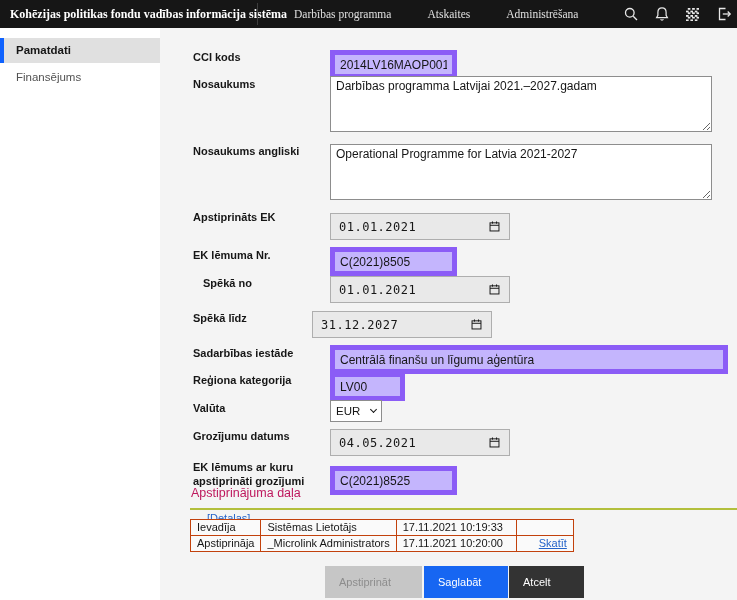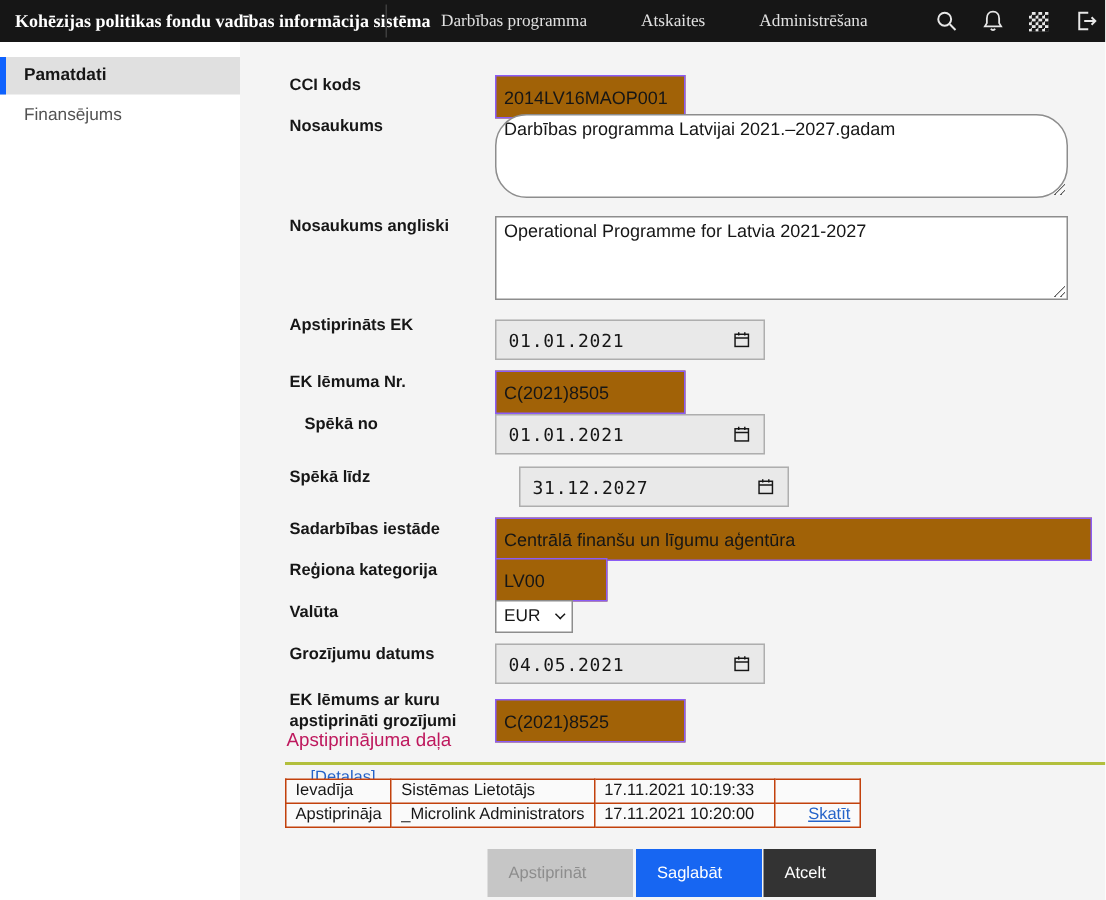--- a/index.html
+++ b/index.html
@@ -35,21 +35,21 @@
   .side-item.selected {
     margin-top:10px; background:#e0e0e0; border-left:4px solid #0f62fe;
     padding-left:12px; font-weight:bold; color:#161616;
   }
   .side-item + .side-item { margin-top:2px; }
 
   
   .main { position:absolute; left:160px; top:28px; width:577px; height:572px; background:#f4f4f4; }
   .lbl { position:absolute; font-size:11px; font-weight:bold; color:#161616; line-height:1.25; }
   .ti {
-    position:absolute; height:29px; border:1px solid #8b5cf6; background:#a16207;
+    position:absolute; height:29px; border:5px solid #8b5cf6; background:#c4b5fd;
     font-family:"Liberation Sans", sans-serif; font-size:12px; color:#161616; padding:1px 5px;
   }
   .ta {
     position:absolute; border:1px solid #8d8d8d; background:#ffffff;
     font-family:"Liberation Sans", sans-serif; font-size:12px; color:#161616;
     padding:2px 5px; resize:both; overflow:auto;
   }
   .datef {
     position:absolute; width:180px; height:27px; background:#e9e9e9; border:1px solid #aeaeae;
     display:flex; align-items:center; justify-content:space-between; padding:0 8px; cursor:default;
@@ -135,21 +135,21 @@
       <span>Finansējums</span>
     </div>
   </div>
 
   <div class="main">
 
     <div class="lbl" style="left:33px; top:23px;">CCI kods</div>
     <input class="ti" style="left: 170px; top: 22px; width: 127px;" value="2014LV16MAOP001">
 
     <div class="lbl" style="left:33px; top:50px;">Nosaukums</div>
-    <textarea class="ta" style="left: 170px; top: 48px; width: 382px; height: 56px; border-radius: 21px;">Darbības programma Latvijai 2021.–2027.gadam</textarea>
+    <textarea class="ta" style="left: 170px; top: 48px; width: 382px; height: 56px;">Darbības programma Latvijai 2021.–2027.gadam</textarea>
 
     <div class="lbl" style="left:33px; top:117px;">Nosaukums angliski</div>
     <textarea class="ta" style="left: 170px; top: 116px; width: 382px; height: 56px;">Operational Programme for Latvia 2021-2027</textarea>
 
     <div class="lbl" style="left:33px; top:183px;">Apstiprināts EK</div>
     <div class="datef" style="left:170px; top:185px;">
       <span class="dtxt">01.01.2021</span>
       <svg width="13" height="13" viewBox="0 0 16 16" fill="none" stroke="#161616" stroke-width="1.2">
         <rect x="2.5" y="3.5" width="11" height="10"></rect>
         <line x1="2.5" y1="6.5" x2="13.5" y2="6.5"></line>
@@ -166,21 +166,21 @@
       <span class="dtxt">01.01.2021</span>
       <svg width="13" height="13" viewBox="0 0 16 16" fill="none" stroke="#161616" stroke-width="1.2">
         <rect x="2.5" y="3.5" width="11" height="10"></rect>
         <line x1="2.5" y1="6.5" x2="13.5" y2="6.5"></line>
         <line x1="5.5" y1="1.8" x2="5.5" y2="4.5"></line>
         <line x1="10.5" y1="1.8" x2="10.5" y2="4.5"></line>
       </svg>
     </div>
 
     <div class="lbl" style="left:33px; top:284px;">Spēkā līdz</div>
-    <div class="datef" style="left:186px; top:283px;gap:48px;">
+    <div class="datef" style="left:152px; top:283px;gap:48px;">
       <span class="dtxt">31.12.2027</span>
       <svg width="13" height="13" viewBox="0 0 16 16" fill="none" stroke="#161616" stroke-width="1.2">
         <rect x="2.5" y="3.5" width="11" height="10"></rect>
         <line x1="2.5" y1="6.5" x2="13.5" y2="6.5"></line>
         <line x1="5.5" y1="1.8" x2="5.5" y2="4.5"></line>
         <line x1="10.5" y1="1.8" x2="10.5" y2="4.5"></line>
       </svg>
     </div>
 
     <div class="lbl" style="left:33px; top:319px;">Sadarbības iestāde</div>

